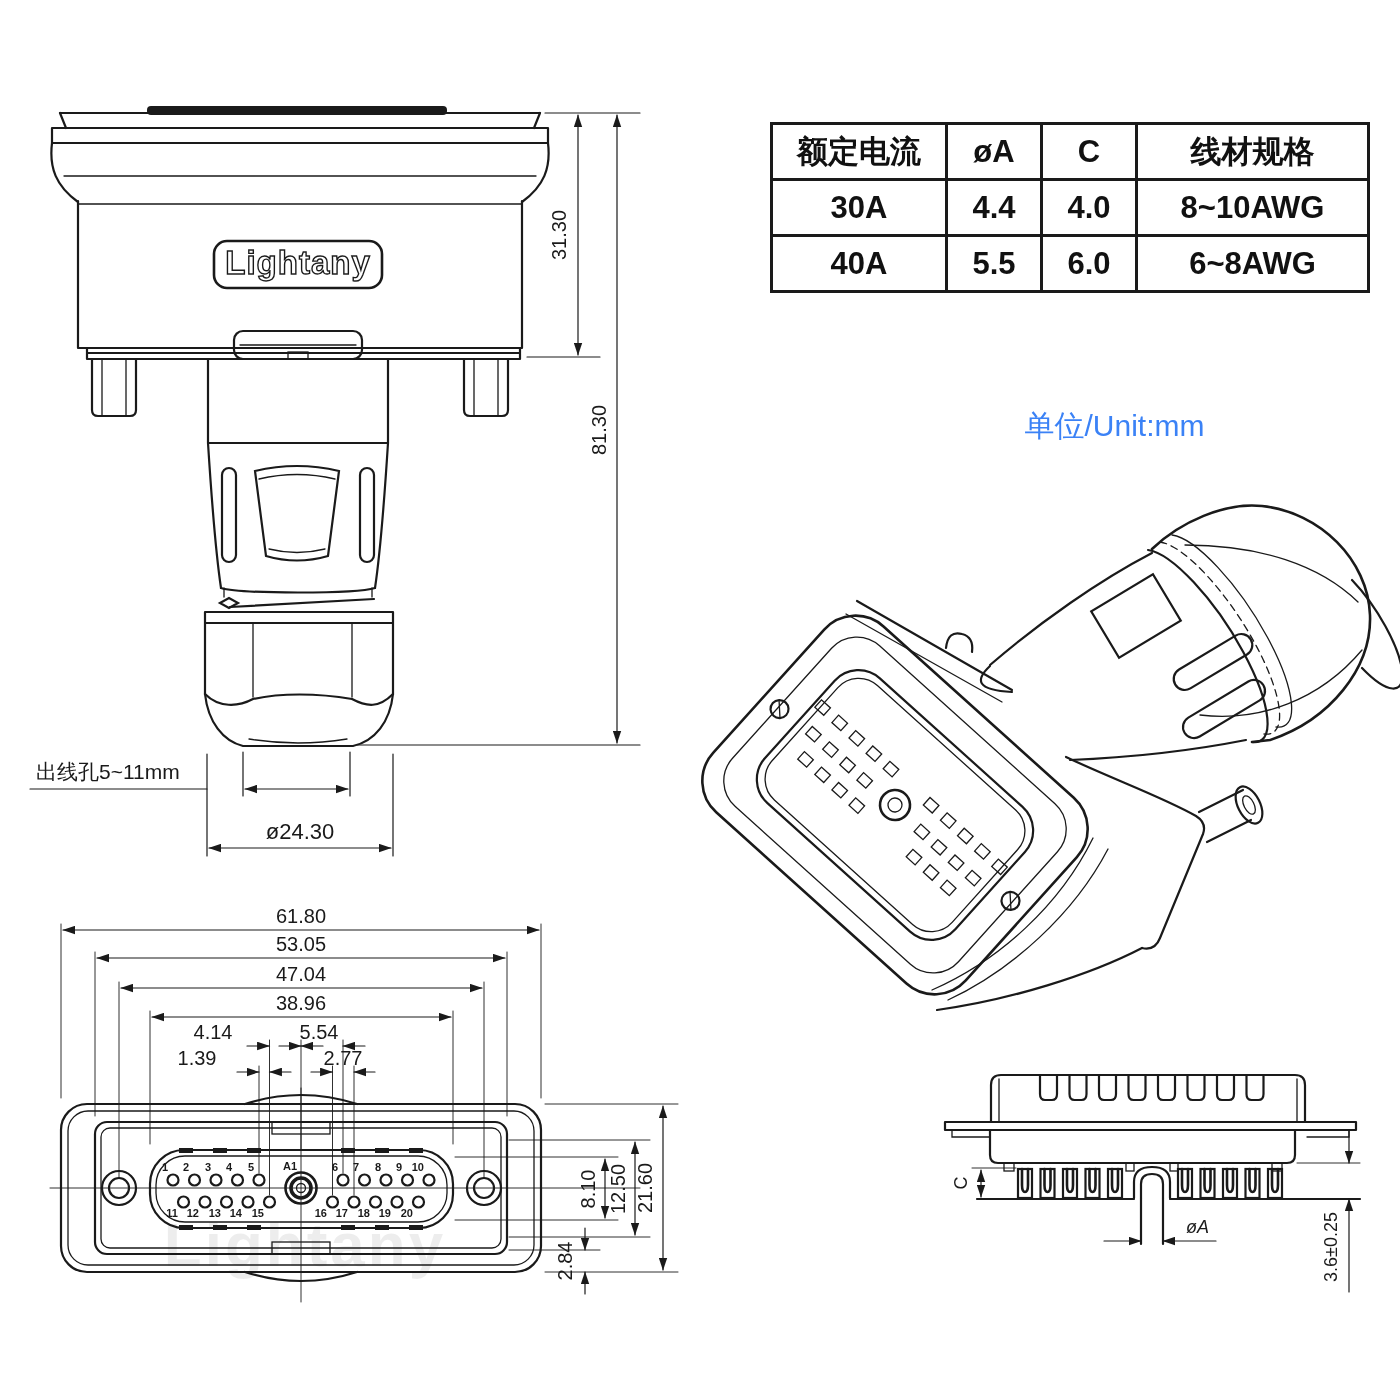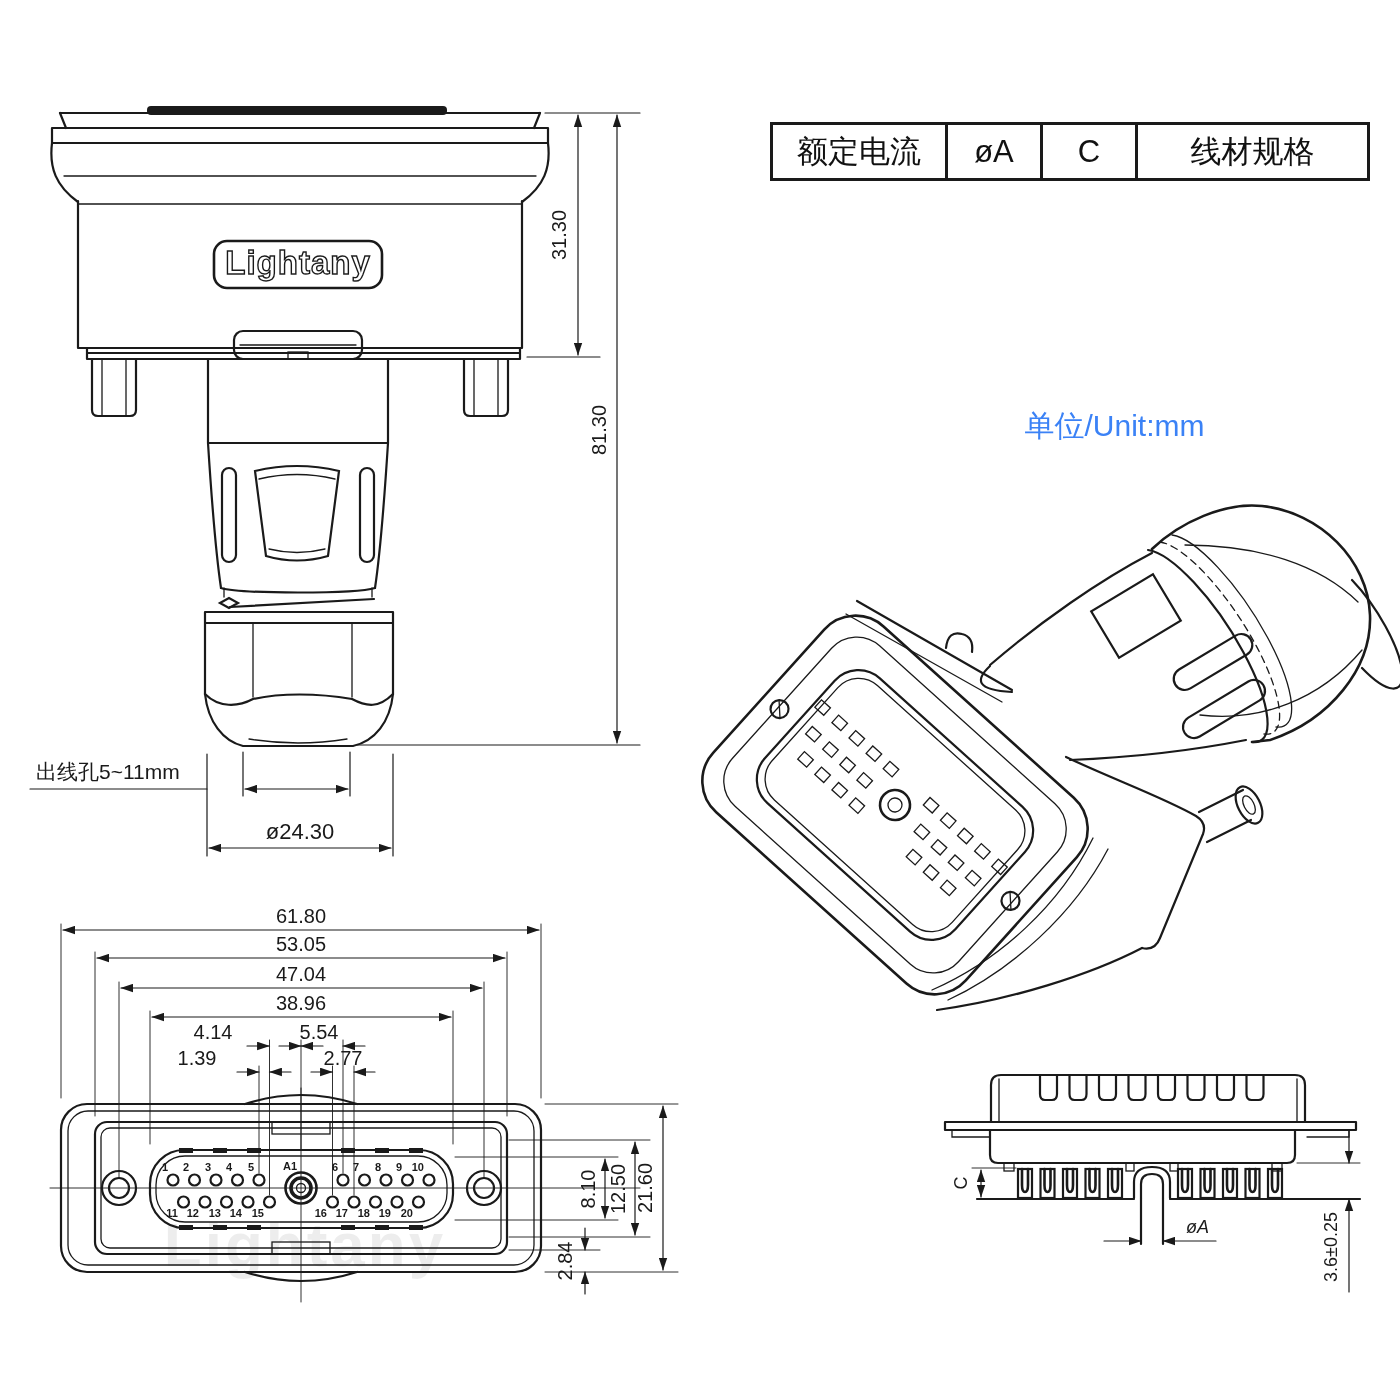--- a/index.html
+++ b/index.html
@@ -12,21 +12,21 @@
   .s25{stroke-width:2.6;}
   .s1{stroke-width:1.3;}
   .dim{stroke-width:1.2;}
   .thin{stroke-width:0.9;}
   .fillb{fill:#1a1a1a;stroke:none;}
   .dimtxt{font-size:20px;}
   .dimtxt-s{font-size:18px;}
   .pinlbl{font-size:11px;font-weight:bold;}
   #spec-table{position:absolute;left:770px;top:122px;border-collapse:collapse;table-layout:fixed;}
   #spec-table th,#spec-table td{border:3px solid #1a1a1a;text-align:center;vertical-align:middle;
-     font-size:31px;font-weight:400;color:#111;height:53px;padding:0 4px;white-space:nowrap;}
+     font-size:31px;font-weight:700;color:#111;height:53px;padding:0 4px;white-space:nowrap;}
   #unit-note{position:absolute;left:816px;top:406px;width:597px;text-align:center;
      font-size:30px;color:#3b82f6;}
 </style>
 </head>
 <body>
 
 <div id="canvas">
 
 <svg id="lineart" width="1400" height="1400" viewBox="0 0 1400 1400">
   <defs>
@@ -404,17 +404,29 @@
         <col style="width:95px">
         <col style="width:232px">
       </colgroup>
   <tbody>
         <tr>
     <th>额定电流</th>
     <th>øA</th>
     <th>C</th>
     <th>线材规格</th>
   </tr>
+  <tr>
+    <td>30A</td>
+    <td>4.4</td>
+    <td>4.0</td>
+    <td>8~10AWG</td>
+  </tr>
+  <tr>
+    <td>40A</td>
+    <td>5.5</td>
+    <td>6.0</td>
+    <td>6~8AWG</td>
+  </tr>
 </tbody>
     </table>
 <div id="unit-note">单位/Unit:mm</div>
 
 </div>
 
 </body></html>

